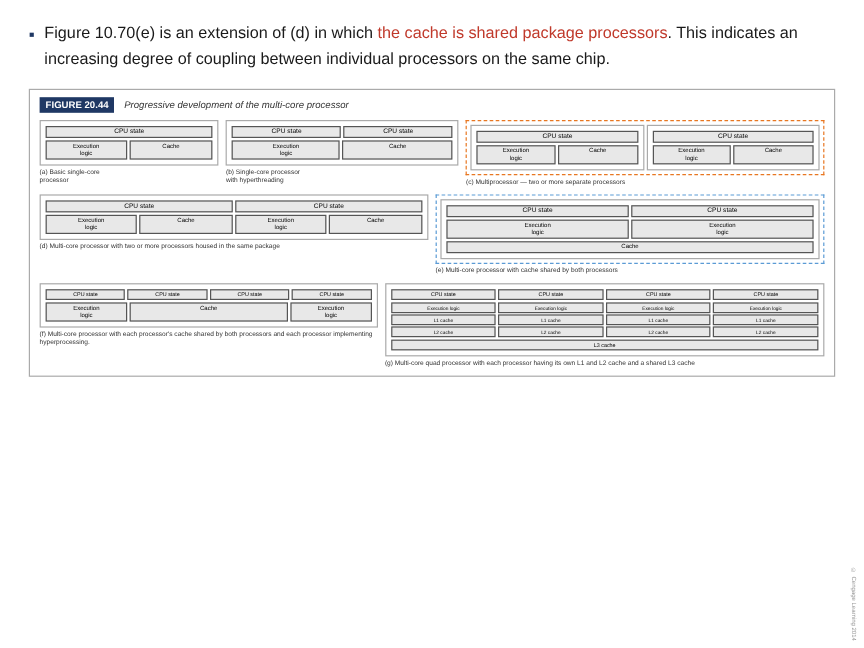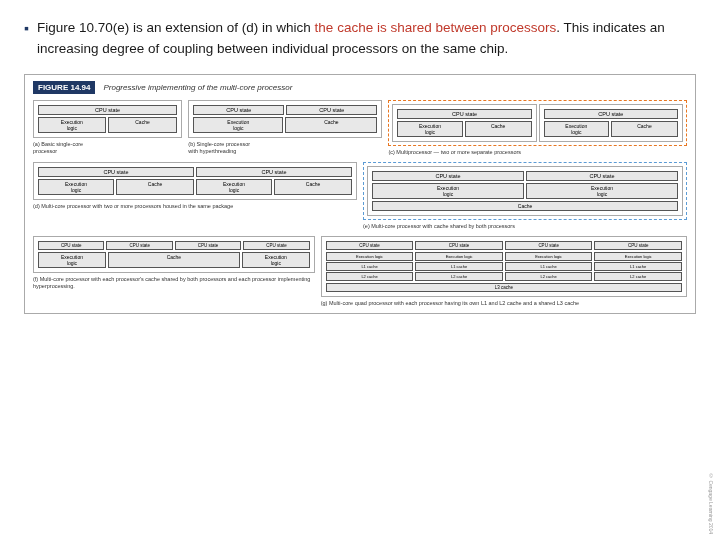--- a/index.html
+++ b/index.html
@@ -167,28 +167,28 @@
     }
   </style>
 </head>
 <body>
 
 <div class="slide-container">
 
   <div class="bullet-point">
     <span class="bullet-icon">▪</span>
     <span class="bullet-text">
-      <span>Figure 10.70(e) is an extension of (d) in which </span><span class="highlight-text">the cache is shared between processors</span><span>. This indicates an increasing degree of coupling between individual processors on the same chip.</span>
+      <span>Figure 10.70(e) is an extension of (d) in which </span><span class="highlight-text">the cache is shared package processors</span><span>. This indicates an increasing degree of coupling between individual processors on the same chip.</span>
     </span>
   </div>
 
   <div class="figure-container">
     <div class="figure-header">
-      <span class="figure-label">FIGURE 14.94</span>
-      <span class="figure-title">Progressive implementing of the multi-core processor</span>
+      <span class="figure-label">FIGURE 20.44</span>
+      <span class="figure-title">Progressive development of the multi-core processor</span>
     </div>
 
     <div class="fig-row">
 
       <div style="flex:1">
         <div class="proc-diagram">
           <div class="cpu-box">CPU state</div>
           <div class="inner-row">
             <div class="exec-box">Execution<br>logic</div>
             <div class="cache-box">Cache</div>

